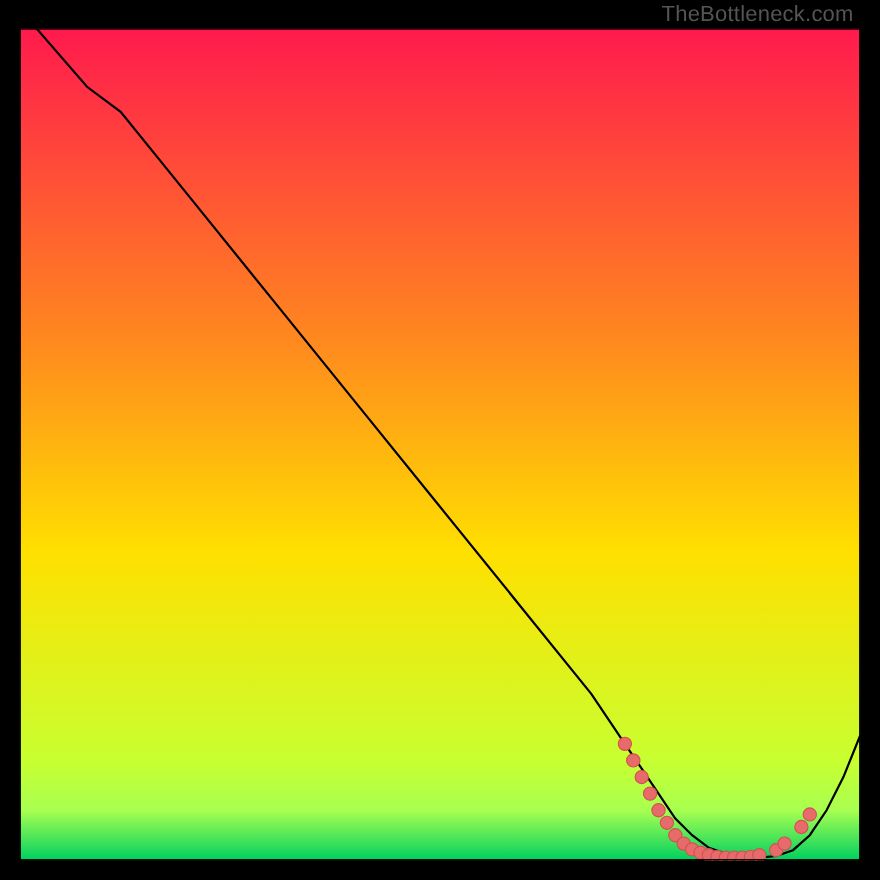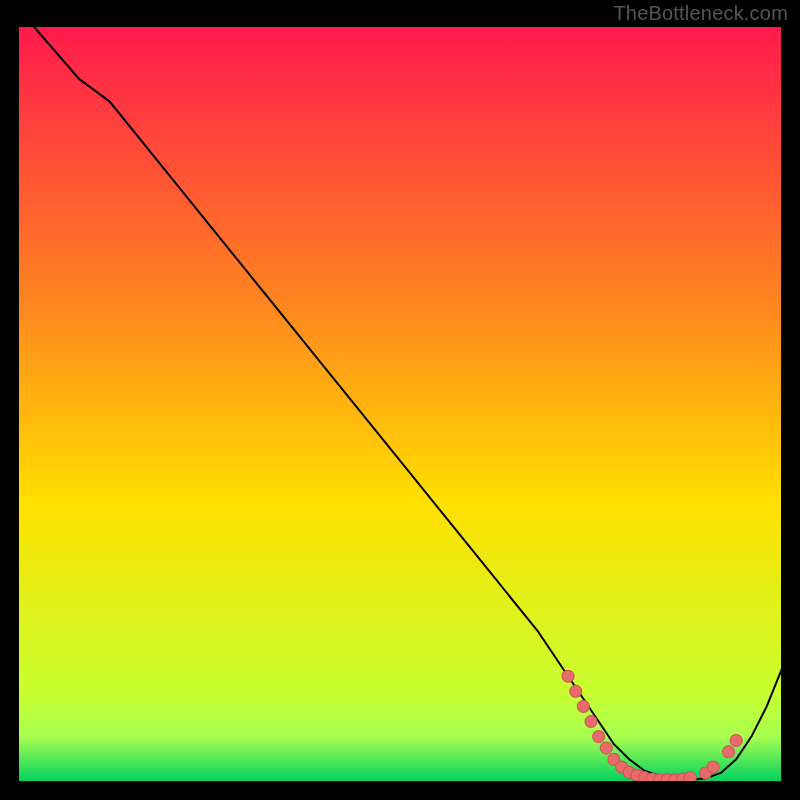--- a/index.html
+++ b/index.html
@@ -15,21 +15,21 @@
     width: 800px;
     height: 800px;
     background: #000;
     position: relative;
     display: flex;
     flex-direction: column;
   }
   .watermark {
     position: absolute;
     top: 2px;
-    right: 12px;
+    right: 24px;
     color: #555;
     font-size: 20px;
     font-weight: 500;
     letter-spacing: 0.2px;
     pointer-events: none;
     z-index: 50;
   }
   .plot-wrap {
     position: absolute;
     left: 18px;

